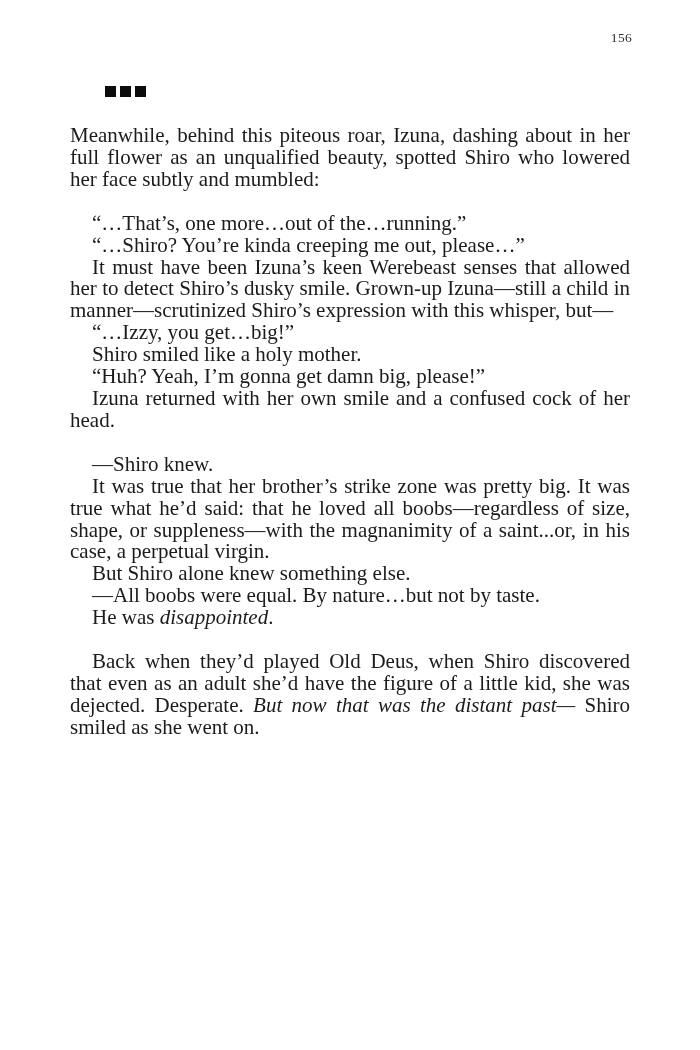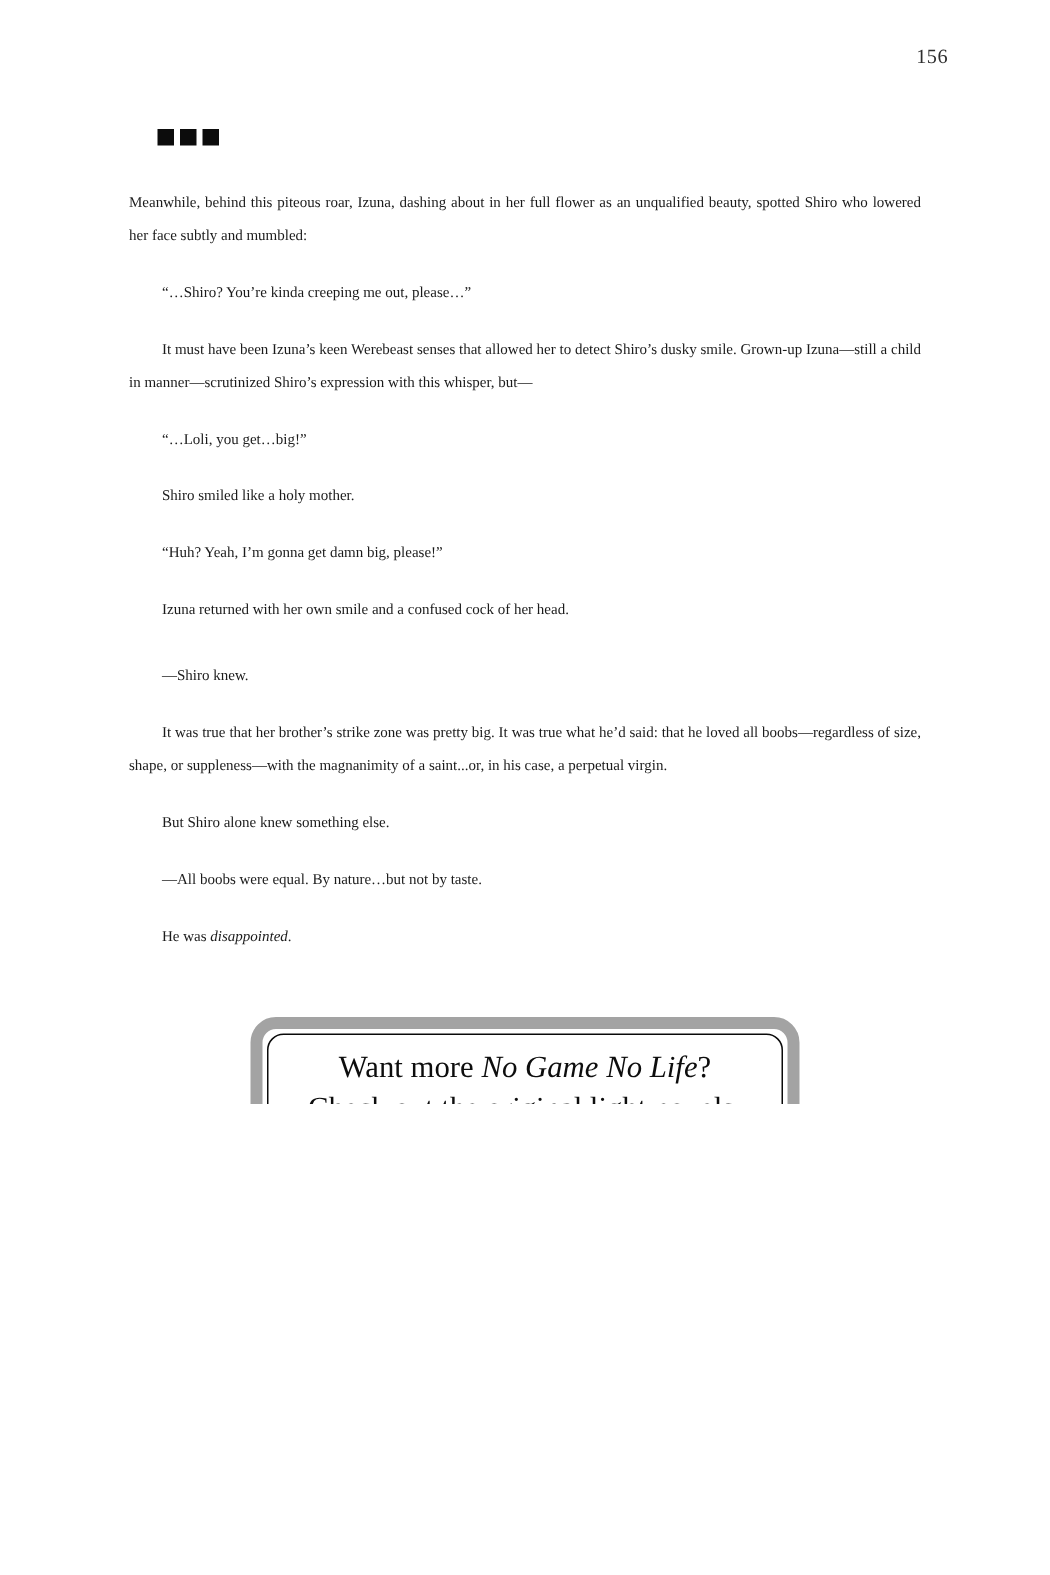--- a/index.html
+++ b/index.html
@@ -37,22 +37,22 @@
     display: inline-block;
     width: 11px;
     height: 11px;
     background: #0c0c0c;
   }
   .body-text {
     display: block;
     margin-top: 27px;
   }
   .body-text p {
-    margin: 16px;
-    font-size: 10px;
+    margin: 0;
+    font-size: 21px;
     line-height: 21.9px;
     text-align: justify;
   }
   .body-text p.indent { text-indent: 22px; }
   .body-text p.space  { margin-top: 22px; }
   em { font-style: italic; }
 
   .promo-wrap {
     margin-top: 42px;
     display: flex;
@@ -87,31 +87,33 @@
   <div class="content">
 
     <div class="section-break">
       <span class="sq"></span>
       <span class="sq"></span>
       <span class="sq"></span>
     </div>
 
     <main class="body-text">
         <p class=""><span>Meanwhile, behind this piteous roar, Izuna, dashing about in her full flower as an unqualified beauty, spotted Shiro who lowered her face subtly and mumbled:</span></p>
+        <p class="indent space"><span>“…That’s, one more…out of the…running.”</span></p>
         <p class="indent"><span>“…Shiro? You’re kinda creeping me out, please…”</span></p>
         <p class="indent"><span>It must have been Izuna’s keen Werebeast senses that allowed her to detect Shiro’s dusky smile. Grown-up Izuna—still a child in manner—scrutinized Shiro’s expression with this whisper, but—</span></p>
-        <p class="indent"><span>“…Loli, you get…big!”</span></p>
+        <p class="indent"><span>“…Izzy, you get…big!”</span></p>
         <p class="indent"><span>Shiro smiled like a holy mother.</span></p>
         <p class="indent"><span>“Huh? Yeah, I’m gonna get damn big, please!”</span></p>
         <p class="indent"><span>Izuna returned with her own smile and a confused cock of her head.</span></p>
         <p class="indent space"><span>—Shiro knew.</span></p>
         <p class="indent"><span>It was true that her brother’s strike zone was pretty big. It was true what he’d said: that he loved all boobs—regardless of size, shape, or suppleness—with the magnanimity of a saint...or, in his case, a perpetual virgin.</span></p>
         <p class="indent"><span>But Shiro alone knew something else.</span></p>
         <p class="indent"><span>—All boobs were equal. By nature…but not by taste.</span></p>
         <p class="indent"><span>He was </span><em>disappointed</em><span>.</span></p>
+        <p class="indent space"><span>Back when they’d played Old Deus, when Shiro discovered that even as an adult she’d have the figure of a little kid, she was dejected. Desperate. </span><em>But now that was the distant past—</em><span> Shiro smiled as she went on.</span></p>
       </main>
 
     <div class="promo-wrap">
       <div class="promo-outer">
         <div class="promo-inner">
             <div class="promo-line"><span>Want more </span><em>No Game No Life</em><span>?</span></div>
             <div class="promo-line"><span>Check out the original light novels,</span></div>
           </div>
       </div>
     </div>

